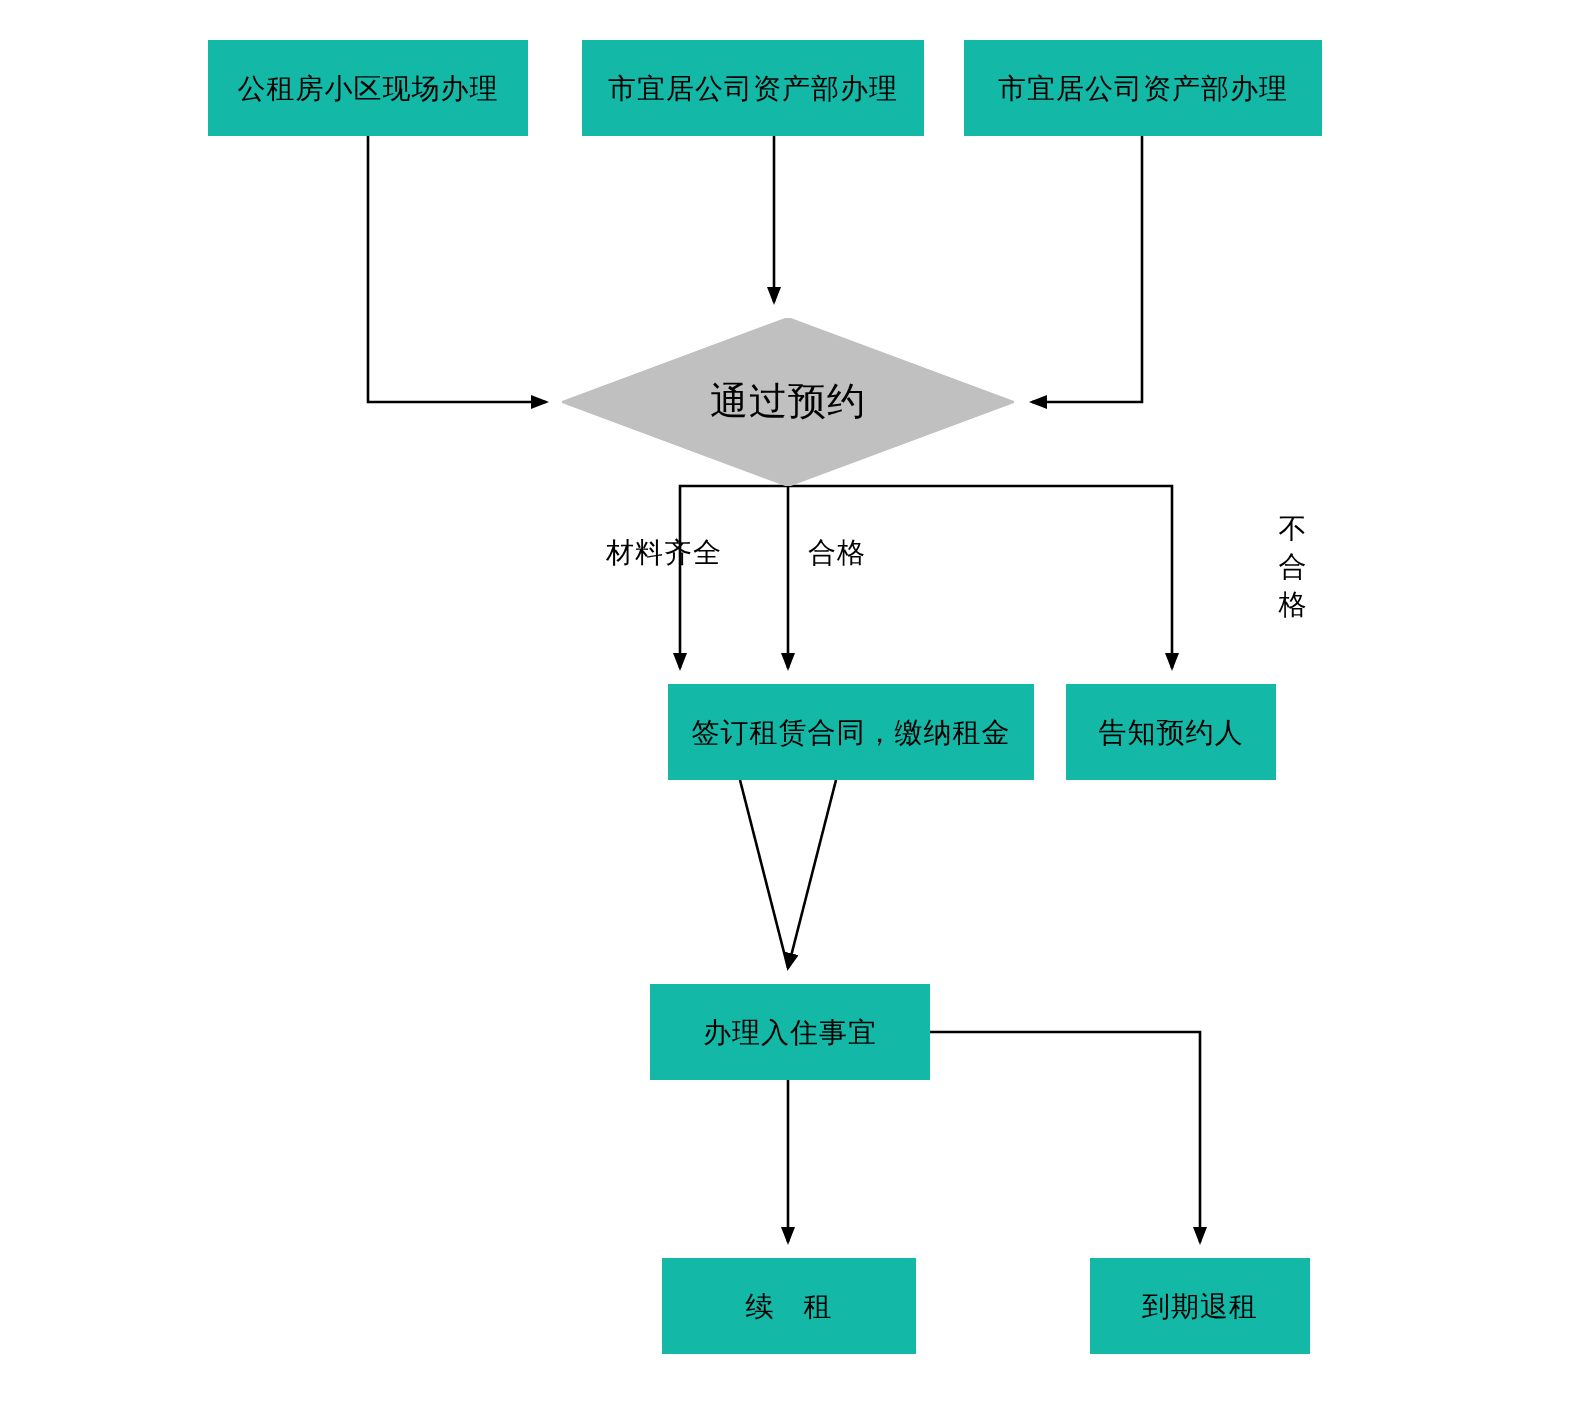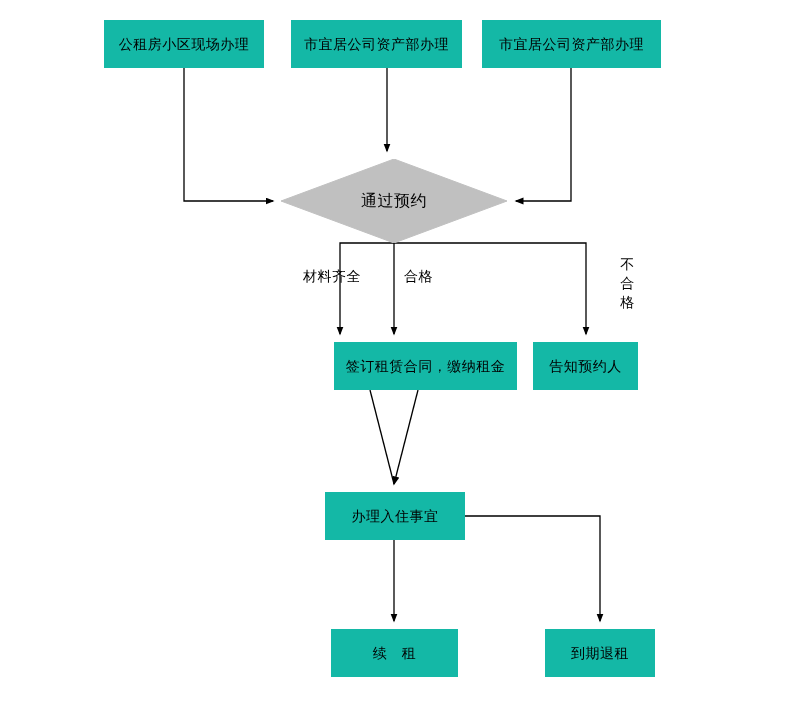--- a/index.html
+++ b/index.html
@@ -36,21 +36,21 @@
   }
   .diamond-label {
     position: absolute;
     left: 0;
     top: 0;
     width: 100%;
     height: 100%;
     display: flex;
     align-items: center;
     justify-content: center;
-    font-size: 16px;
+    font-size: 19px;
     color: #000;
     letter-spacing: 0.5px;
     white-space: nowrap;
   }
   .edge-label {
     position: absolute;
     font-size: 14px;
     color: #000;
     letter-spacing: 0.5px;
     white-space: nowrap;
@@ -138,15 +138,15 @@
   </div>
 
   <div class="node" style="left:545px; top:629px; width:110px; height:48px;">
     <span>到期退租</span>
   </div>
 
   <div class="edge-label" style="left:303px; top:268px;text-align:right;">材料齐全</div>
 
   <div class="edge-label" style="left:404px; top:268px;">合格</div>
 
-  <div class="edge-label vertical" style="left:620px; top:255px;">不合格</div>
+  <div class="edge-label vertical" style="left:639px; top:255px;">不合格</div>
 
 </div>
 
 </body></html>

